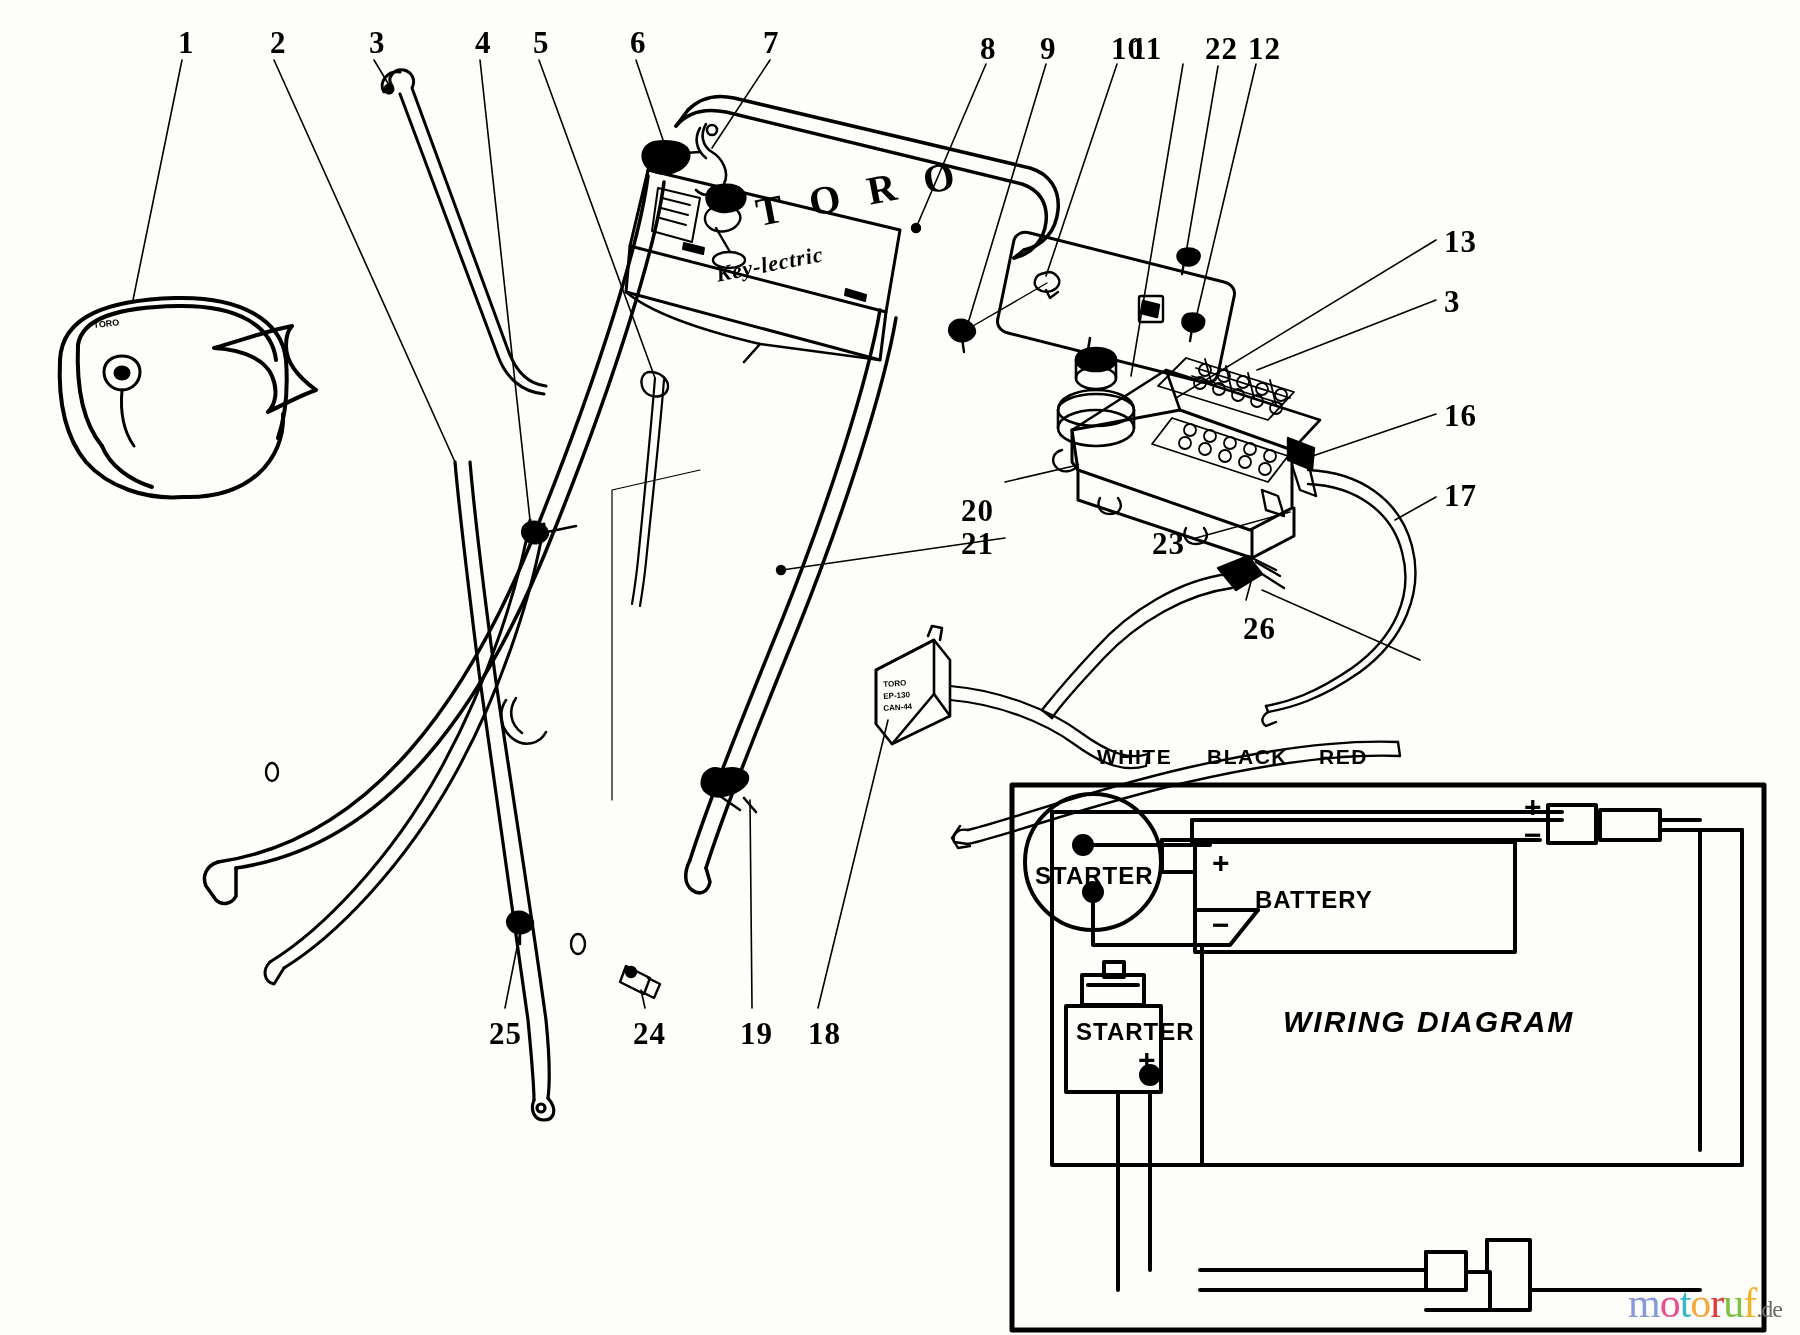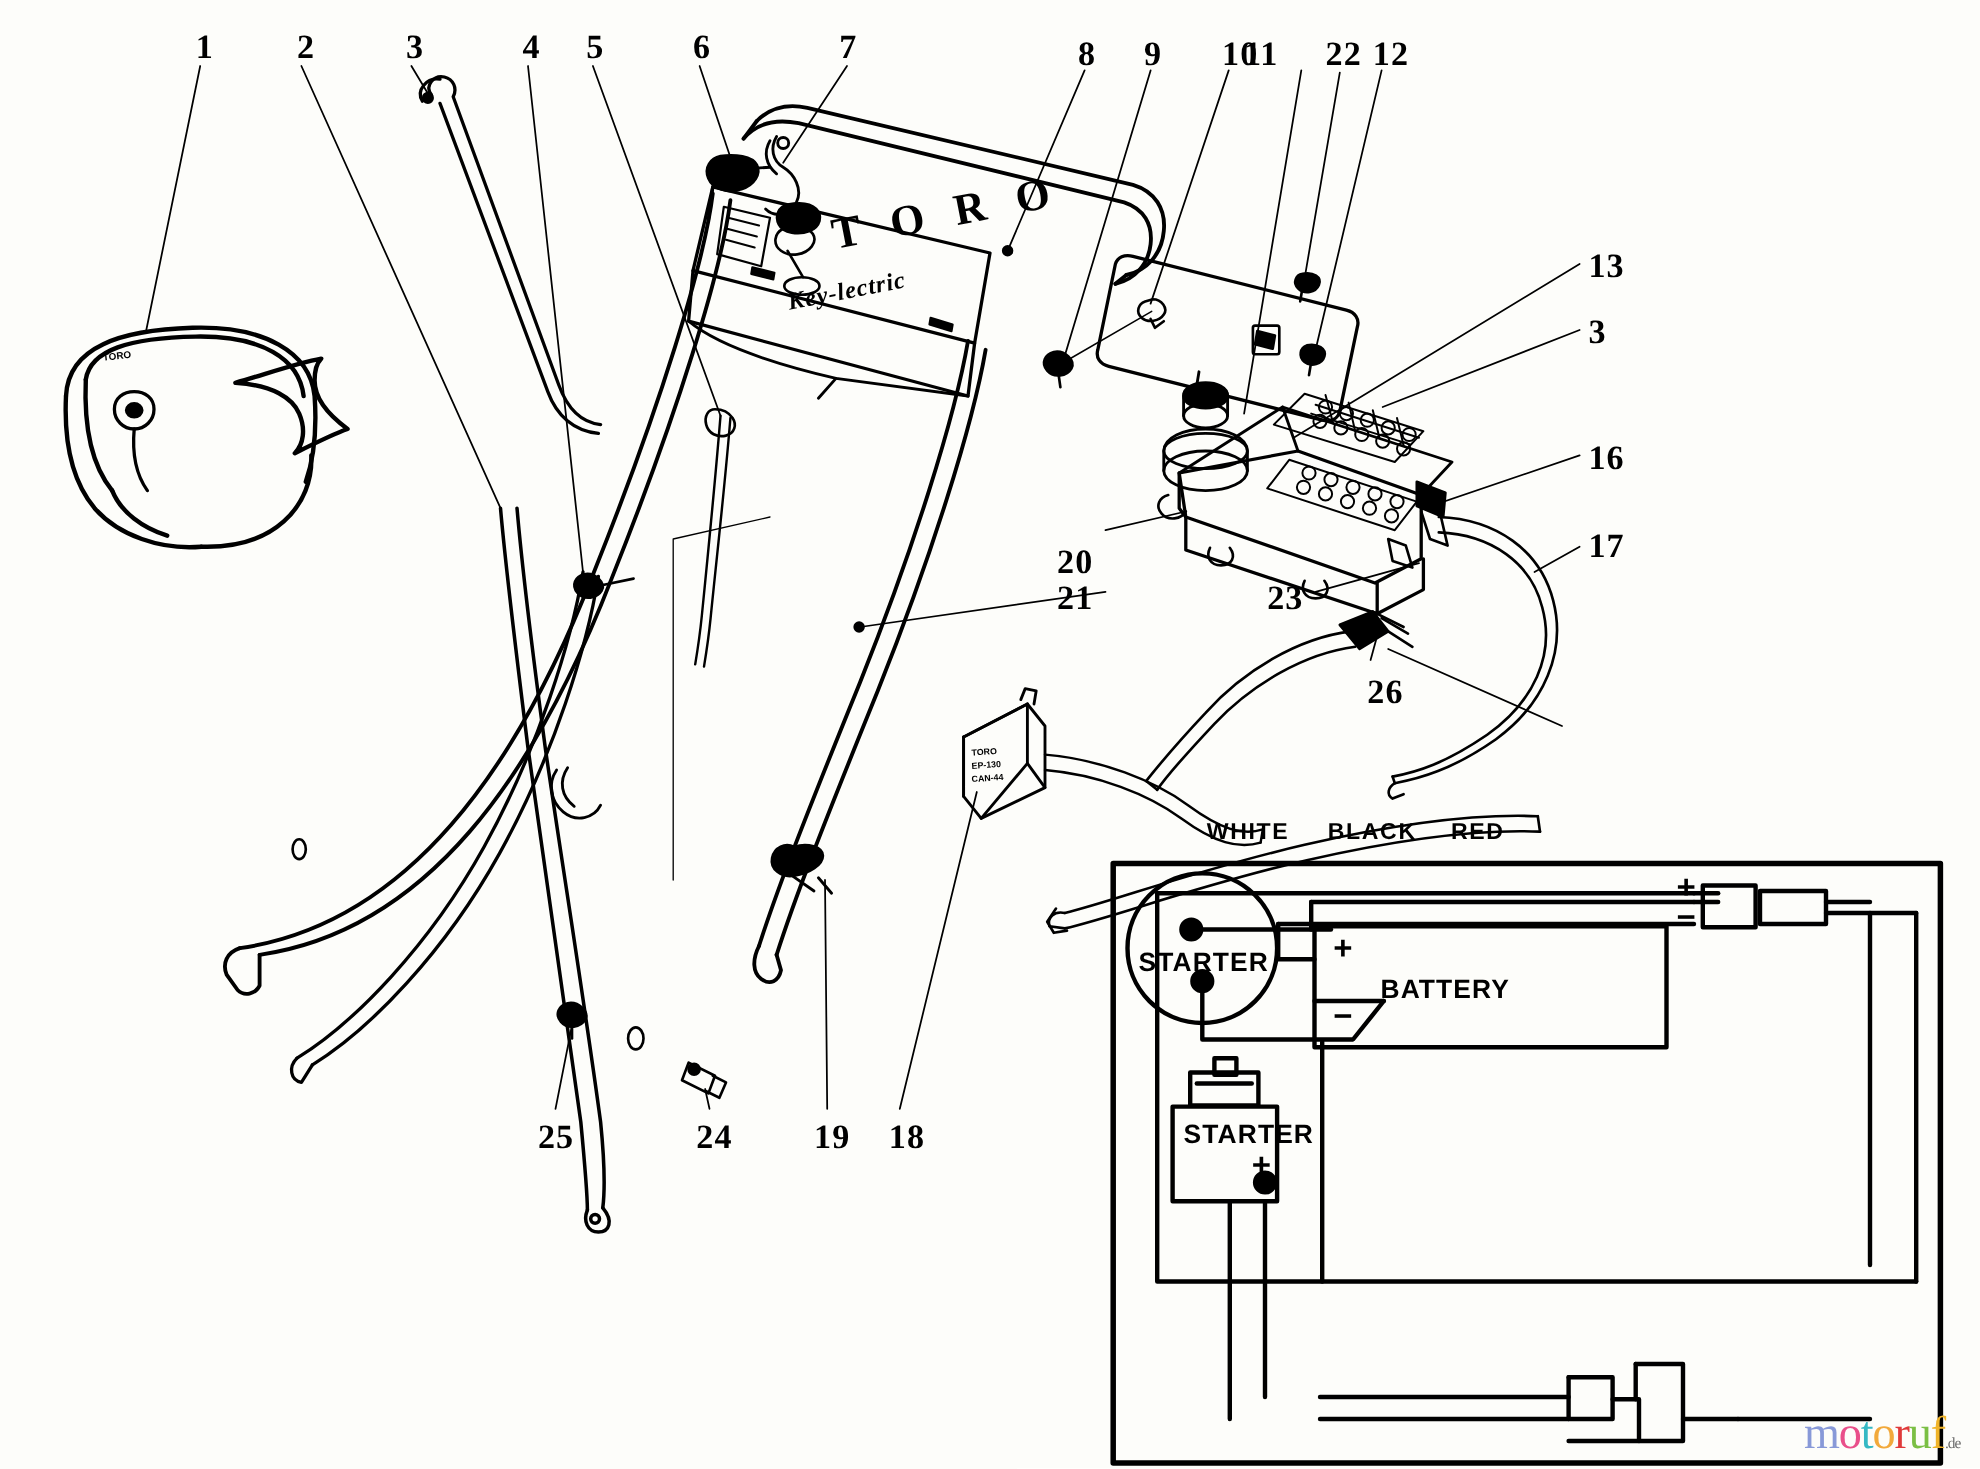--- a/index.html
+++ b/index.html
@@ -98,21 +98,21 @@
   }
   #watermark{
     position:absolute;
     right:18px;
     bottom:8px;
     font-family:"Liberation Serif",serif;
     font-size:42px;
     letter-spacing:-1px;
     user-select:none;
   }
-  #watermark .s{font-size:14px;color:#6a6a6a;}
+  #watermark .s{font-size:24px;color:#6a6a6a;}
 </style>
 </head>
 <body>
 
 <div id="sheet">
 
   <svg id="art" viewBox="0 0 1800 1335" xmlns="http://www.w3.org/2000/svg">
     <g fill="none" stroke="#000" stroke-linecap="round" stroke-linejoin="round">
 
       <g stroke-width="1.6">
@@ -558,16 +558,17 @@
   <div class="boxlabel" style="left:1035px;top:862px;">STARTER</div>
   <div class="boxlabel" style="left:1255px;top:886px;">BATTERY</div>
   <div class="boxlabel" style="left:1076px;top:1018px;">STARTER</div>
 
   <div class="plusminus" style="left:1212px;top:846px;">+</div>
   <div class="plusminus" style="left:1212px;top:908px;">−</div>
   <div class="plusminus" style="left:1524px;top:790px;">+</div>
   <div class="plusminus" style="left:1524px;top:818px;">−</div>
   <div class="plusminus" style="left:1138px;top:1043px;">+</div>
 
+  <div class="wdtitle" style="left:1283px;top:1005px;">WIRING DIAGRAM</div>
 
   <div id="watermark"><span style="color: rgb(136, 153, 216);">m</span><span style="color: rgb(233, 79, 138);">o</span><span style="color: rgb(53, 185, 196);">t</span><span style="color: rgb(242, 169, 59);">o</span><span style="color: rgb(224, 58, 58);">r</span><span style="color: rgb(123, 191, 68);">u</span><span style="color: rgb(240, 180, 41);">f</span><span class="s">.de</span></div>
 
 </div>
 
 </body></html>

